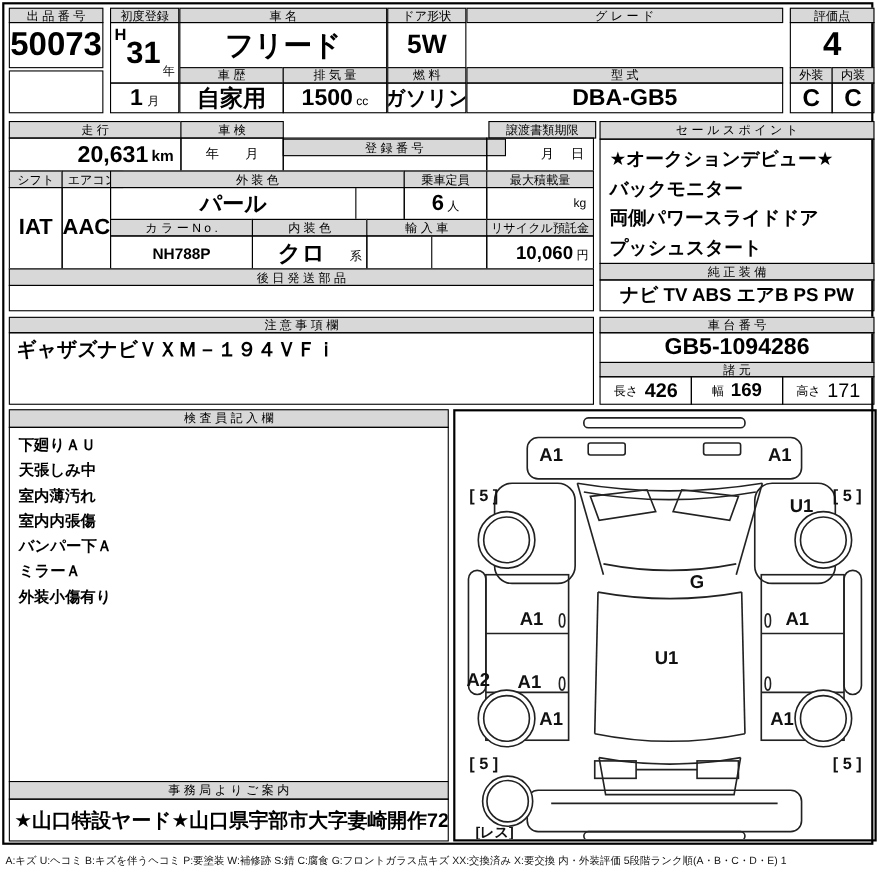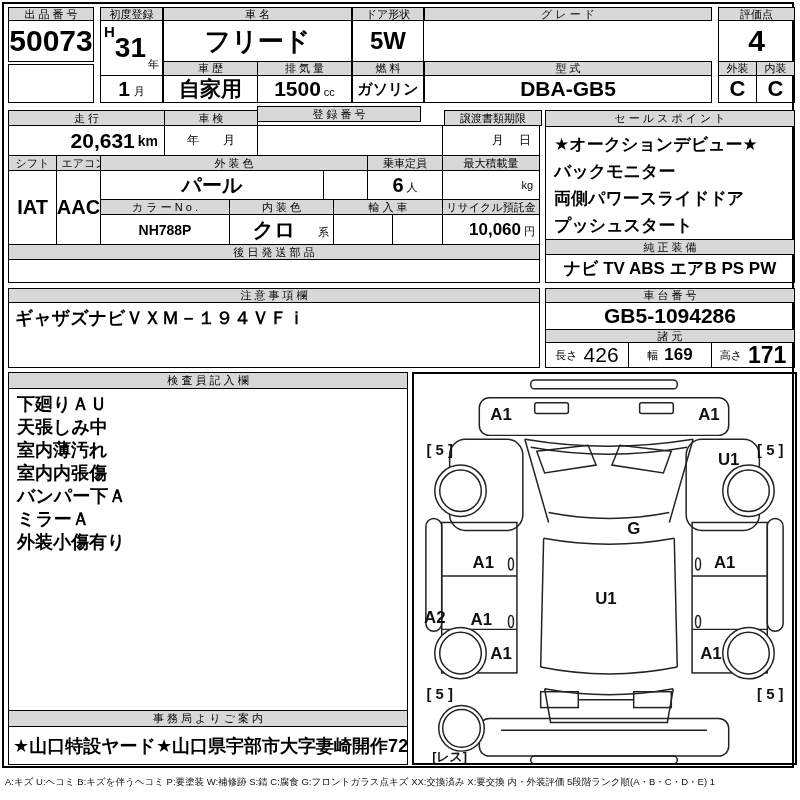--- a/index.html
+++ b/index.html
@@ -9,21 +9,21 @@
   .cell{position:absolute;border:1px solid #000;box-sizing:border-box;display:flex;
         align-items:center;justify-content:center;overflow:hidden;white-space:nowrap;}
   .hdr{background:#d8d8d8;font-size:11px;font-weight:normal;}
   .val{font-weight:bold;}
   .left{justify-content:flex-start;}
   .right{justify-content:flex-end;}
   .top{align-items:flex-start;}
   .unit{font-size:11px;font-weight:normal;margin-left:3px;}
   .lines{display:block;padding:4px 8px;}
   .lines div{font-weight:bold;font-size:17px;line-height:27px;}
-  .insp div{font-weight:bold;font-size:18px;line-height:23px;}
+  .insp div{font-weight:bold;font-size:14px;line-height:23px;}
   .legend{position:absolute;left:5px;top:776px;width:790px;font-size:9.5px;color:#111;}
   svg text{font-family:"Liberation Sans","DejaVu Sans",sans-serif;font-weight:bold;fill:#111;}
   svg .dmg{font-size:17px;}
   svg .brk{font-size:15px;}
 </style>
 </head>
 <body>
 
 <div class="sheet">
   <div class="frame"></div>
@@ -49,36 +49,36 @@
   <div class="cell val" style="left:163px;top:75px;width:95px;height:28px;font-size:21px">自家用</div>
   <div class="cell hdr" style="left:257px;top:61px;width:95px;height:15px">排 気 量</div>
   <div class="cell" style="left:257px;top:75px;width:95px;height:28px">
     <span style="font-weight:bold;font-size:21px">1500</span>
     <span class="unit" style="align-self:flex-end;margin-bottom:4px">cc</span>
   </div>
 
   <div class="cell hdr" style="left:352px;top:7px;width:72px;height:14px">ドア形状</div>
   <div class="cell val" style="left:352px;top:20px;width:72px;height:42px;font-size:24px">5W</div>
   <div class="cell hdr" style="left:352px;top:61px;width:72px;height:15px">燃 料</div>
-  <div class="cell val" style="left:352px;top:75px;width:72px;height:28px;font-size:15px">ガソリン</div>
+  <div class="cell val" style="left:352px;top:75px;width:72px;height:28px;font-size:19px">ガソリン</div>
 
   <div class="cell hdr" style="left:424px;top:7px;width:288px;height:14px">グ レ ー ド</div>
   <div class="cell hdr" style="left:424px;top:61px;width:288px;height:15px">型 式</div>
   <div class="cell val" style="left:424px;top:75px;width:288px;height:28px;font-size:21px">DBA-GB5</div>
 
   <div class="cell hdr" style="left:718px;top:7px;width:77px;height:14px">評価点</div>
   <div class="cell val" style="left:718px;top:20px;width:77px;height:42px;font-size:30px">4</div>
   <div class="cell hdr" style="left:718px;top:61px;width:39px;height:15px">外装</div>
   <div class="cell hdr" style="left:756px;top:61px;width:39px;height:15px">内装</div>
   <div class="cell val" style="left:718px;top:75px;width:39px;height:28px;font-size:22px">C</div>
   <div class="cell val" style="left:756px;top:75px;width:39px;height:28px;font-size:22px">C</div>
 
   <div class="cell hdr" style="left:8px;top:110px;width:157px;height:16px">走 行</div>
   <div class="cell hdr" style="left:164px;top:110px;width:94px;height:16px">車 検</div>
-  <div class="cell hdr" style="left:257px;top:106px;width:164px;height:16px">登 録 番 号</div>
+  <div class="cell hdr" style="left:257px;top:126px;width:203px;height:16px">登 録 番 号</div>
   <div class="cell hdr" style="left:444px;top:110px;width:98px;height:16px">譲渡書類期限</div>
 
   <div class="cell right" style="left:8px;top:125px;width:157px;height:31px;padding-right:6px">
     <span style="font-weight:bold;font-size:21px">20,631</span>
     <span style="font-weight:bold;font-size:14px;margin-left:3px">km</span>
   </div>
   <div class="cell" style="left:164px;top:125px;width:94px;height:31px;font-size:12px">年　　月</div>
   <div class="cell" style="left:257px;top:125px;width:186px;height:31px"></div>
   <div class="cell right" style="left:442px;top:125px;width:98px;height:31px;font-size:12px;padding-right:8px">月　 日</div>
 
@@ -133,29 +133,29 @@
   <div class="cell val" style="left:545px;top:254px;width:250px;height:29px;font-size:17px">ナビ TV ABS エアB PS PW</div>
 
   <div class="cell hdr" style="left:8px;top:288px;width:532px;height:15px">注 意 事 項 欄</div>
   <div class="cell top left" style="left:8px;top:302px;width:532px;height:66px;padding:3px 6px;font-weight:bold;font-size:18px">ギャザズナビＶＸＭ－１９４ＶＦｉ</div>
 
   <div class="cell hdr" style="left:545px;top:288px;width:250px;height:15px">車 台 番 号</div>
   <div class="cell val" style="left:545px;top:302px;width:250px;height:28px;font-size:21px">GB5-1094286</div>
   <div class="cell hdr" style="left:545px;top:329px;width:250px;height:14px">諸 元</div>
   <div class="cell" style="left:545px;top:342px;width:84px;height:26px">
     <span style="font-size:11px;margin-right:6px">長さ</span>
-    <span style="font-weight:normal;font-size:21px">426</span>
+    <span style="font-weight:bold;font-size:18px">426</span>
   </div>
   <div class="cell" style="left:628px;top:342px;width:84px;height:26px">
     <span style="font-size:11px;margin-right:6px">幅</span>
     <span style="font-weight:bold;font-size:17px">169</span>
   </div>
   <div class="cell" style="left:711px;top:342px;width:84px;height:26px">
     <span style="font-size:11px;margin-right:6px">高さ</span>
-    <span style="font-weight:bold;font-size:23px">171</span>
+    <span style="font-weight:normal;font-size:18px">171</span>
   </div>
 
   <div class="cell hdr" style="left:8px;top:372px;width:400px;height:17px">検 査 員 記 入 欄</div>
   <div class="cell lines insp top left" style="left:8px;top:388px;width:400px;height:323px">
     <div>下廻りＡＵ</div>
     <div>天張しみ中</div>
     <div>室内薄汚れ</div>
     <div>室内内張傷</div>
     <div>バンパー下Ａ</div>
     <div>ミラーＡ</div>

